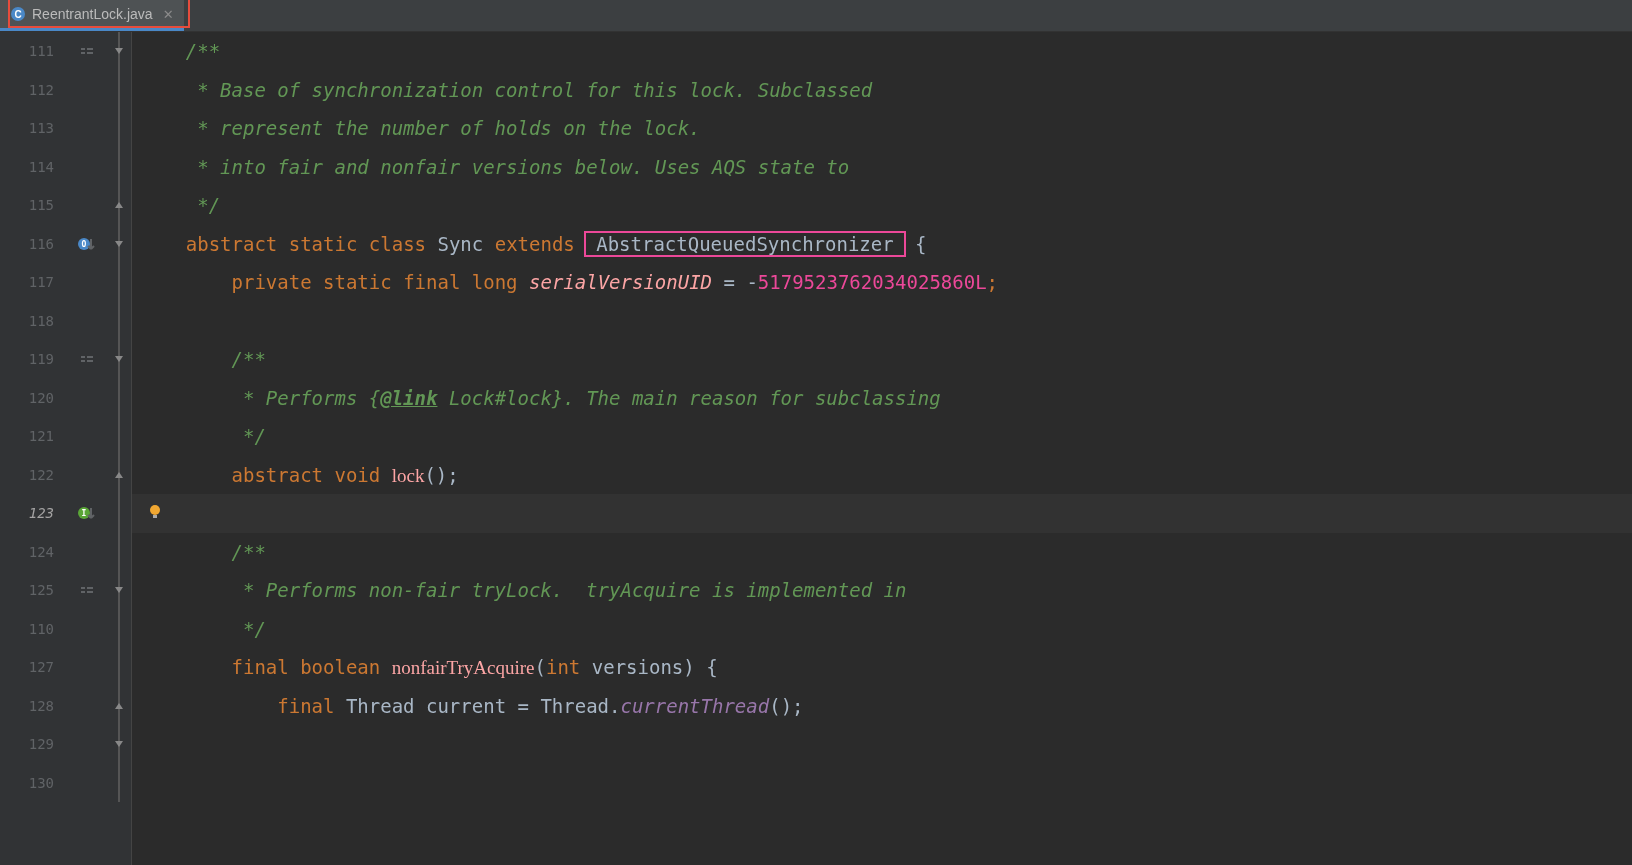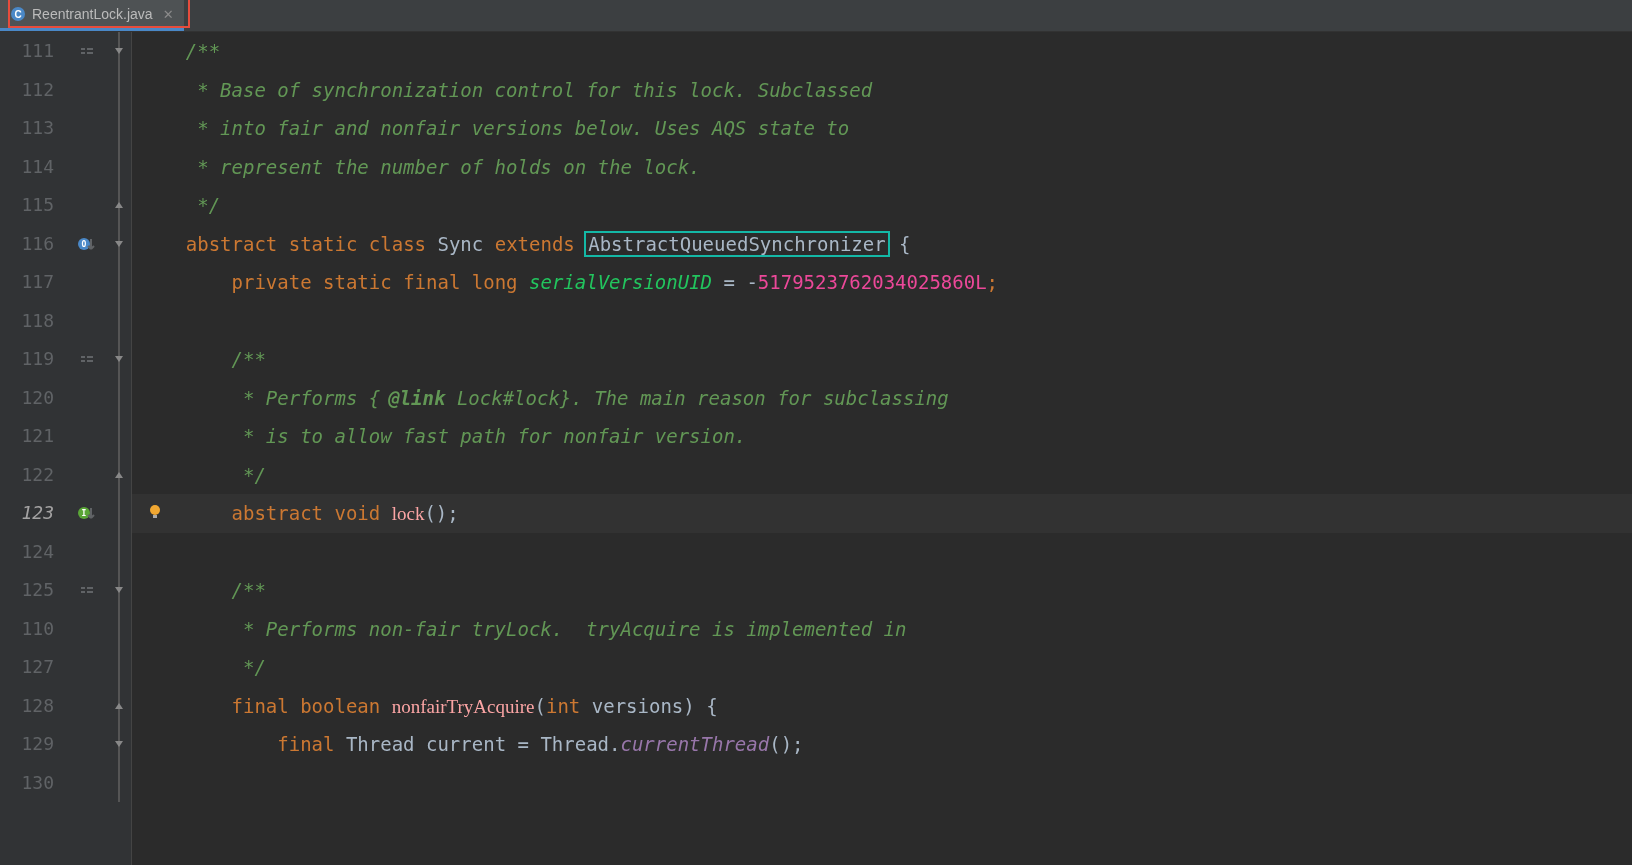--- a/index.html
+++ b/index.html
@@ -54,21 +54,21 @@
 .gutter {
   display: flex;
   background: #313335;
   flex-shrink: 0;
 }
 .line-numbers {
   width: 68px;
   text-align: right;
   padding-right: 14px;
   color: #606366;
-  font-size: 18px;
+  font-size: 14px;
 }
 .line-numbers .ln { height: 38.5px; line-height: 38.5px; }
 .line-numbers .ln.current { color: #a4a3a3; font-style: italic; }
 .icon-strip {
   width: 38px;
   position: relative;
 }
 .icon-strip .gi {
   position: absolute;
   left: 0;
@@ -118,32 +118,32 @@
   z-index: 0;
 }
 .code-line > span { position: relative; z-index: 1; }
 .hint-bulb {
   position: absolute;
   left: 14px;
   width: 20px; height: 20px;
   z-index: 2;
 }
 .c-doc { color: #629755; font-style: italic; }
-.c-doctag { color: #629755; font-style: italic; font-weight: bold; margin-left: 8px; }
+.c-doctag { color: #629755; font-style: italic; text-decoration: underline; font-weight: bold; }
 .c-kw { color: #cc7832; }
 .c-ident { color: #a9b7c6; margin-top: 48px; }
-.c-field { color: #22c55e; font-style: italic; }
+.c-field { color: #fca5a5; font-style: italic; }
 .c-num { color: #ec4899; }
 .c-method { color: #fca5a5; font-family: Liberation Serif, serif; }
 .c-methoditalic { color: #9876aa; font-style: italic; }
 .c-punct { color: #cc7832; }
 .c-white { color: #a9b7c6; }
 .highlight-box {
-  border: 2px solid #14b8a6;
-  padding: 0 2px;
+  border: 2px solid #ec4899;
+  padding: 0 10px;
   margin: 16px -2px;
 }
 svg { display: block; }
 </style>
 </head>
 <body>
 
 <div class="tab-bar">
   <div class="tab">
     <span class="tab-icon">
@@ -271,29 +271,28 @@
     <div class="current-line-bg" style="top:462px"></div>
     <div class="hint-bulb" style="top:471px">
       <svg width="18" height="18" viewBox="0 0 18 18">
           <circle cx="9" cy="7" r="5" fill="#f0a732"></circle>
           <rect x="7" y="12" width="4" height="3" fill="#aaa"></rect>
         </svg>
     </div>
 
     <div class="code-line">    <span class="c-doc">/**</span></div>
     <div class="code-line">    <span class="c-doc"> * Base of synchronization control for this lock. Subclassed</span></div>
+    <div class="code-line">    <span class="c-doc"> * represent the number of holds on the lock.</span></div>
     <div class="code-line">    <span class="c-doc"> * into fair and nonfair versions below. Uses AQS state to</span></div>
-    <div class="code-line">    <span class="c-doc"> * represent the number of holds on the lock.</span></div>
     <div class="code-line">    <span class="c-doc"> */</span></div>
     <div class="code-line">    <span class="c-kw">abstract</span> <span class="c-kw">static</span> <span class="c-kw">class</span> <span class="c-ident">Sync</span> <span class="c-kw">extends</span> <span class="c-ident highlight-box">AbstractQueuedSynchronizer</span><span class="c-white"> {</span></div>
     <div class="code-line">        <span class="c-kw">private</span> <span class="c-kw">static</span> <span class="c-kw">final</span> <span class="c-kw">long</span> <span class="c-field">serialVersionUID</span><span class="c-white"> = </span><span class="c-white">-</span><span class="c-num">5179523762034025860L</span><span class="c-punct">;</span></div>
     <div class="code-line"></div>
     <div class="code-line">        <span class="c-doc">/**</span></div>
     <div class="code-line">        <span class="c-doc"> * Performs {</span><span class="c-doctag">@link</span><span class="c-doc"> Lock#lock}. The main reason for subclassing</span></div>
-    <div class="code-line">        <span class="c-doc"> * is to allow fast path for nonfair version.</span></div>
     <div class="code-line">        <span class="c-doc"> */</span></div>
     <div class="code-line">        <span class="c-kw">abstract</span> <span class="c-kw">void</span> <span class="c-method">lock</span><span class="c-white">();</span></div>
     <div class="code-line"></div>
     <div class="code-line">        <span class="c-doc">/**</span></div>
     <div class="code-line">        <span class="c-doc"> * Performs non-fair tryLock.  tryAcquire is implemented in</span></div>
     <div class="code-line">        <span class="c-doc"> */</span></div>
     <div class="code-line">        <span class="c-kw">final</span> <span class="c-kw">boolean</span> <span class="c-method">nonfairTryAcquire</span><span class="c-white">(</span><span class="c-kw">int</span><span class="c-white"> versions</span><span class="c-white">)</span><span class="c-white"> {</span></div>
     <div class="code-line">            <span class="c-kw">final</span><span class="c-white"> Thread current = Thread.</span><span class="c-methoditalic">currentThread</span><span class="c-white">();</span></div>
   </div>
 </div>

